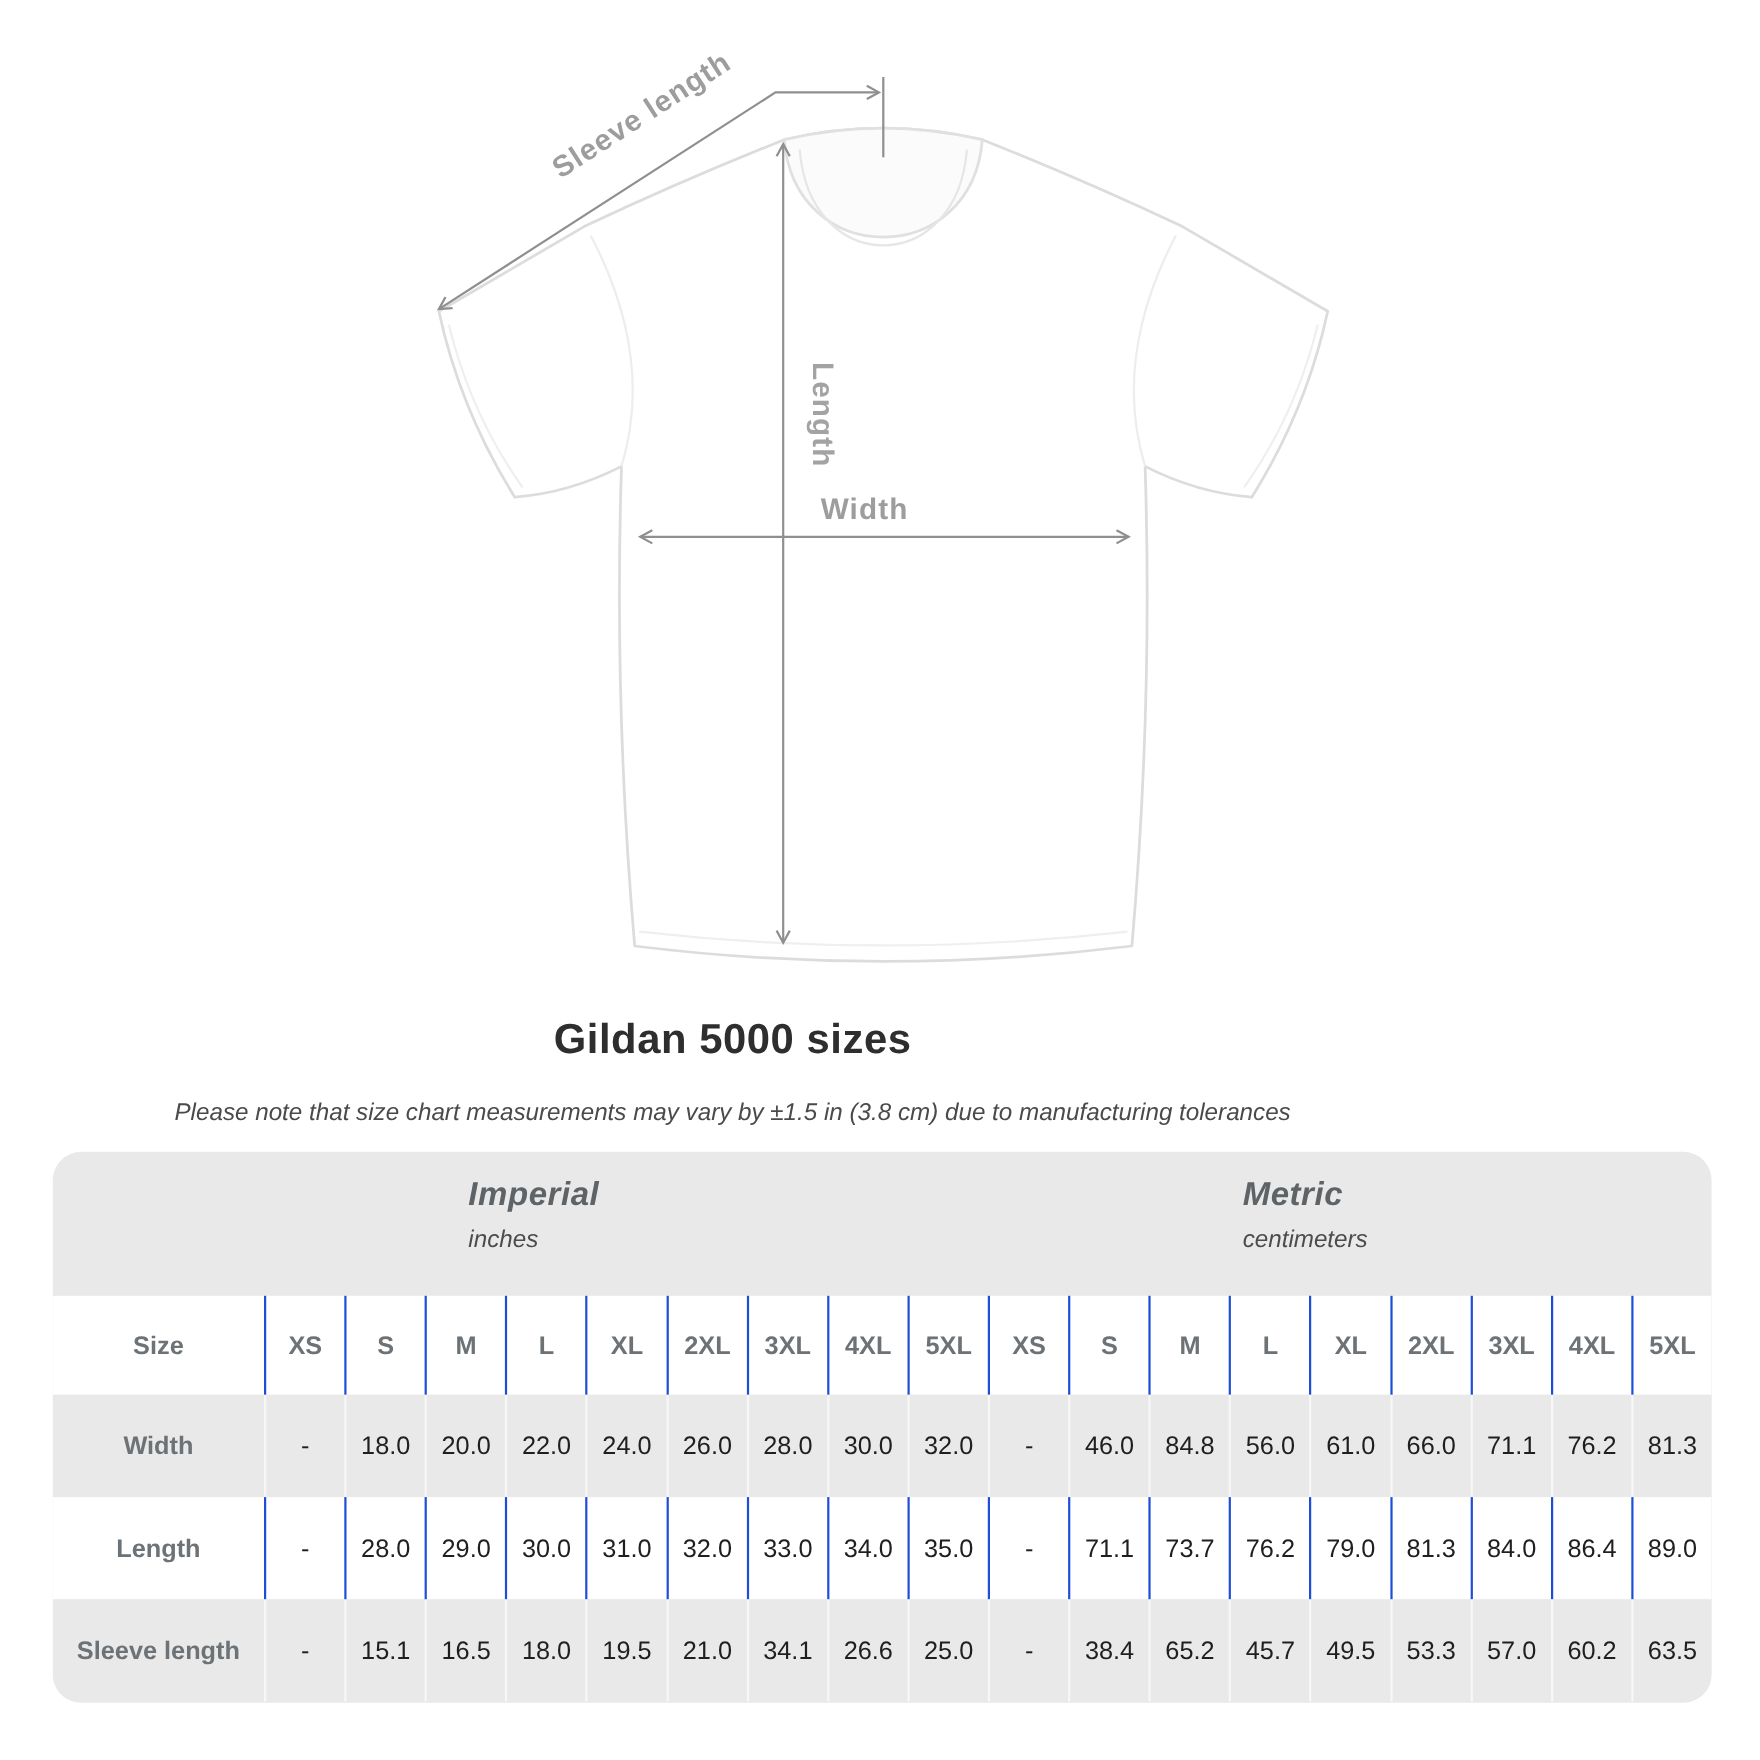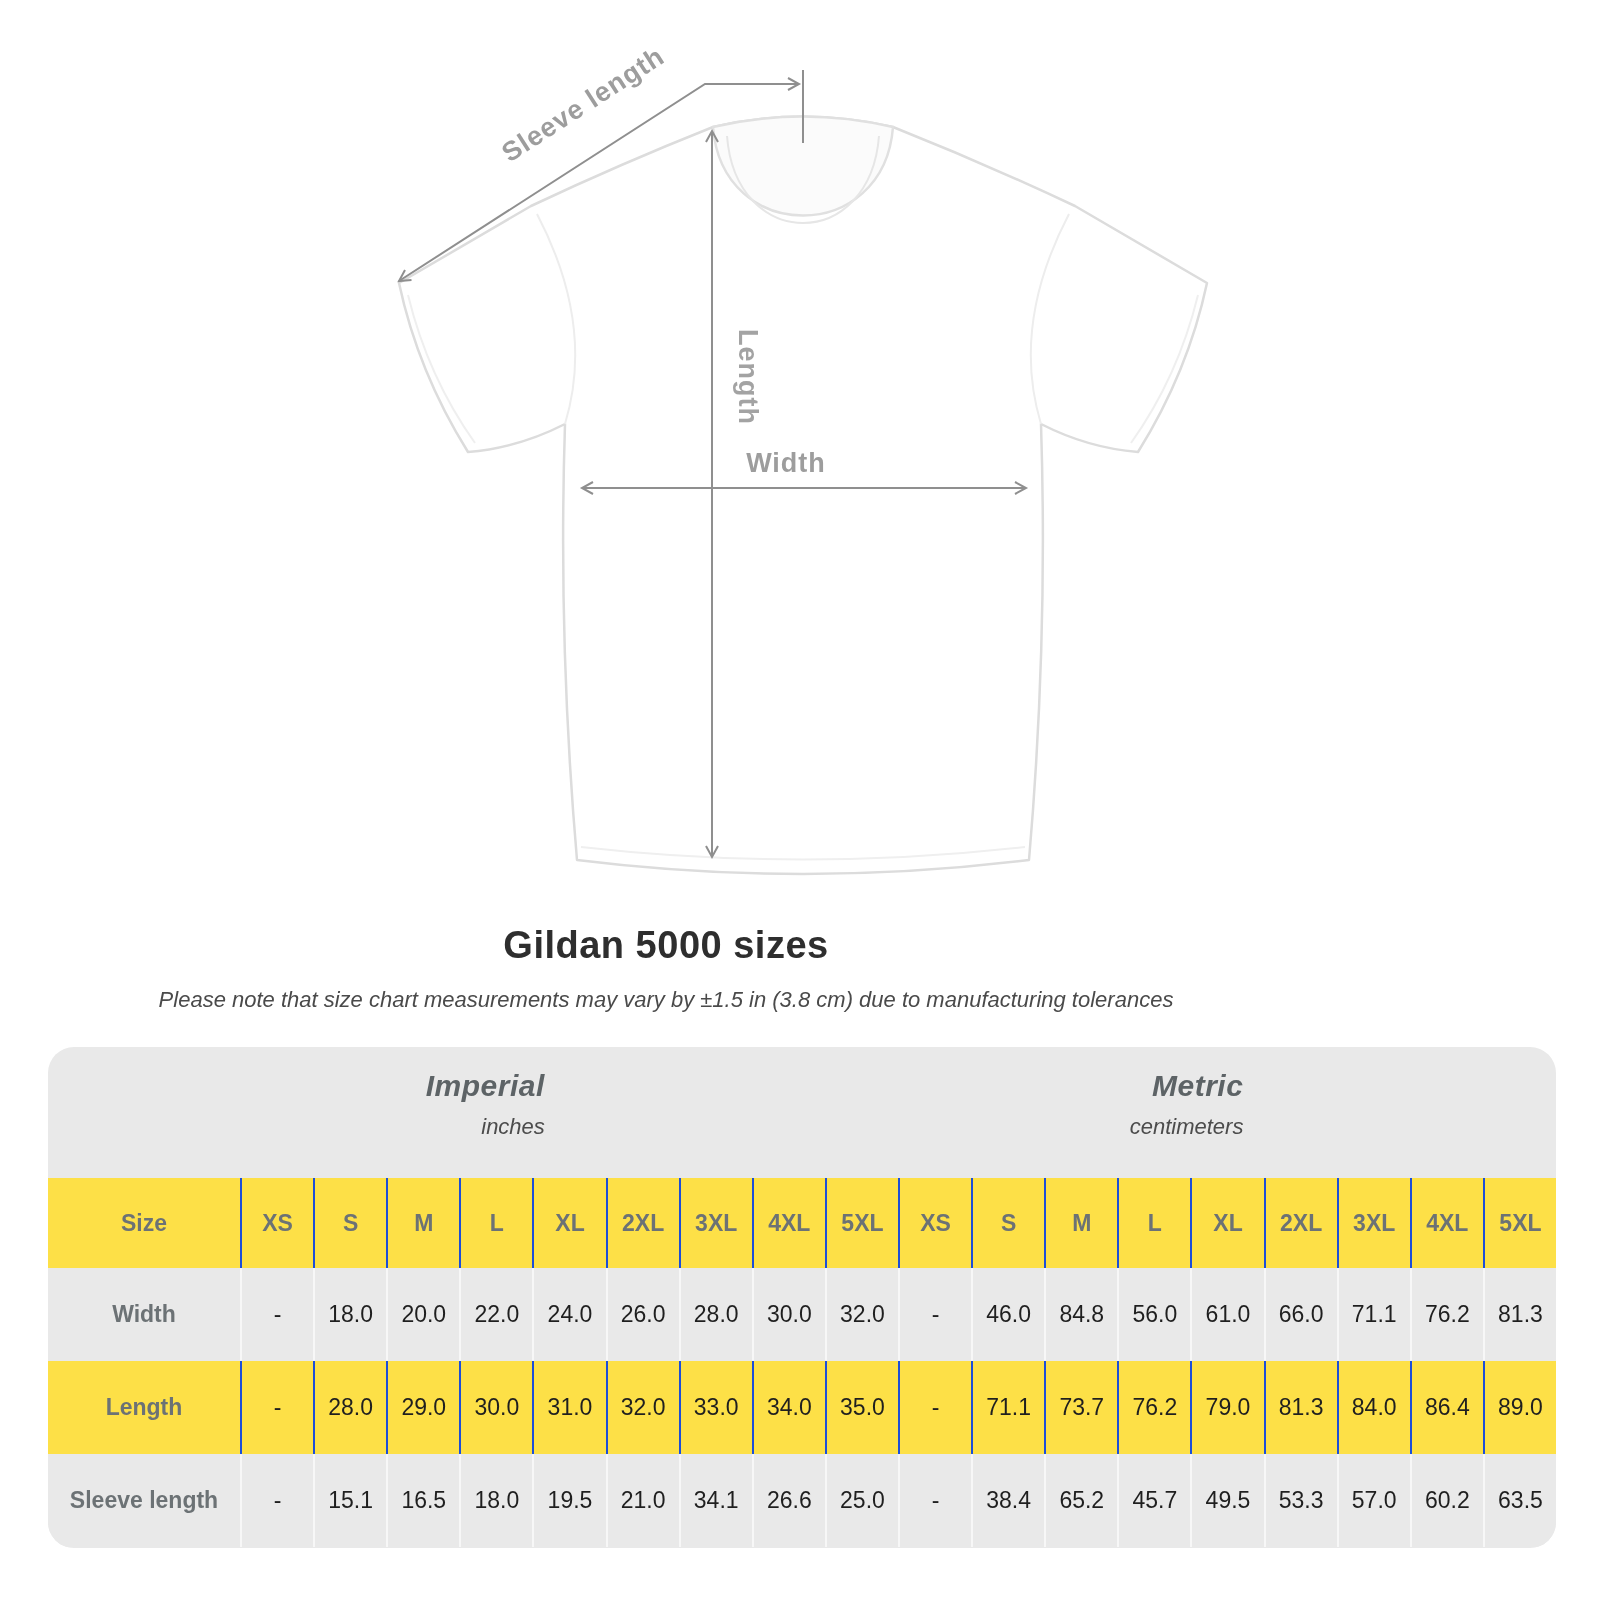--- a/index.html
+++ b/index.html
@@ -6,36 +6,36 @@
   body{
     width:1600px;height:1600px;position:relative;overflow:hidden;
     background:#ffffff;
     font-family:"Liberation Sans", sans-serif;
   }
   
   .figure{position:absolute;top:0;left:0;width:1600px;height:920px}
   
   .titleblock{position:absolute;top:924px;left:0;width:1332px;text-align:center}
   .pagetitle{margin:0;font-size:38px;font-weight:bold;color:#2e2e2e;letter-spacing:.5px}
-  .subtitle{margin:20px 0 0 0;font-size:22px;font-style:italic;color:#4a4a4a}
+  .subtitle{margin:31px 0 0 0;font-size:22px;font-style:italic;color:#4a4a4a}
   
   .sizecard{
     position:absolute;left:48px;top:1047px;width:1508px;height:501px;
     background:#e9e9e9;border-radius:26px;overflow:hidden;
   }
   .unitband{position:relative;height:131px}
-  .unitgroup{position:absolute;top:22px;transform:translateX(-50%);text-align:right;white-space:nowrap}
+  .unitgroup{position:absolute;top:22px;transform:translateX(-50%);text-align:left;white-space:nowrap}
   .ug-imperial{left:29%}
   .ug-metric{left:75.5%}
   .uname{font-size:30px;font-weight:bold;font-style:italic;color:#5d6366;letter-spacing:.5px}
   .uunit{font-size:22px;font-style:italic;color:#4c4c4c;margin-top:11px}
   .trow{display:grid;grid-template-columns:192px repeat(18,1fr);height:93px}
   .trow.header{height:90px}
   .cell{display:flex;align-items:center;justify-content:center;font-size:23px;min-width:0}
-  .row-white{background:#fde047}
+  .row-white{background:#ffffff}
   .row-white .cell + .cell{border-left:2px solid #1d4ed8}
   .row-gray{background:#e9e9e9}
   .row-gray .cell + .cell{border-left:2px solid #f7f7f7}
   .hdr,.rlabel{font-weight:bold;color:#6c7275}
   .val{color:#1f1f1f}
   text{font-family:"Liberation Sans", sans-serif}
 </style>
 </head>
 <body>
 

